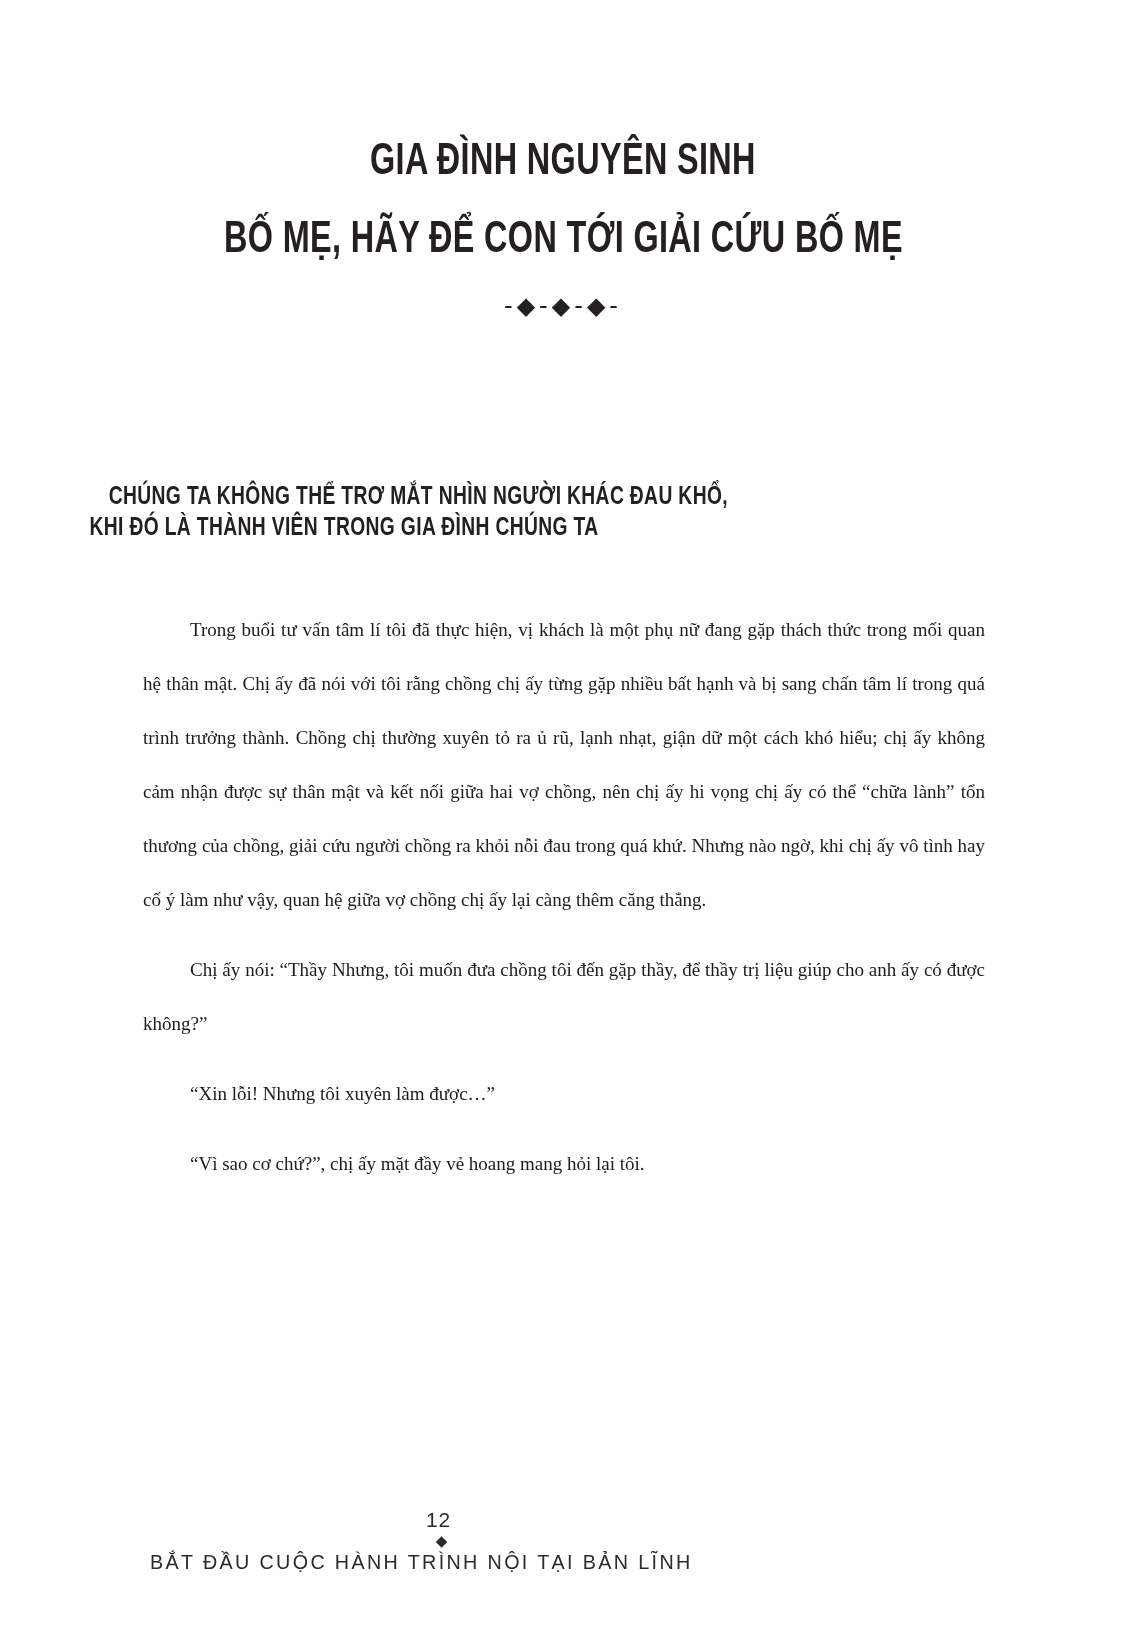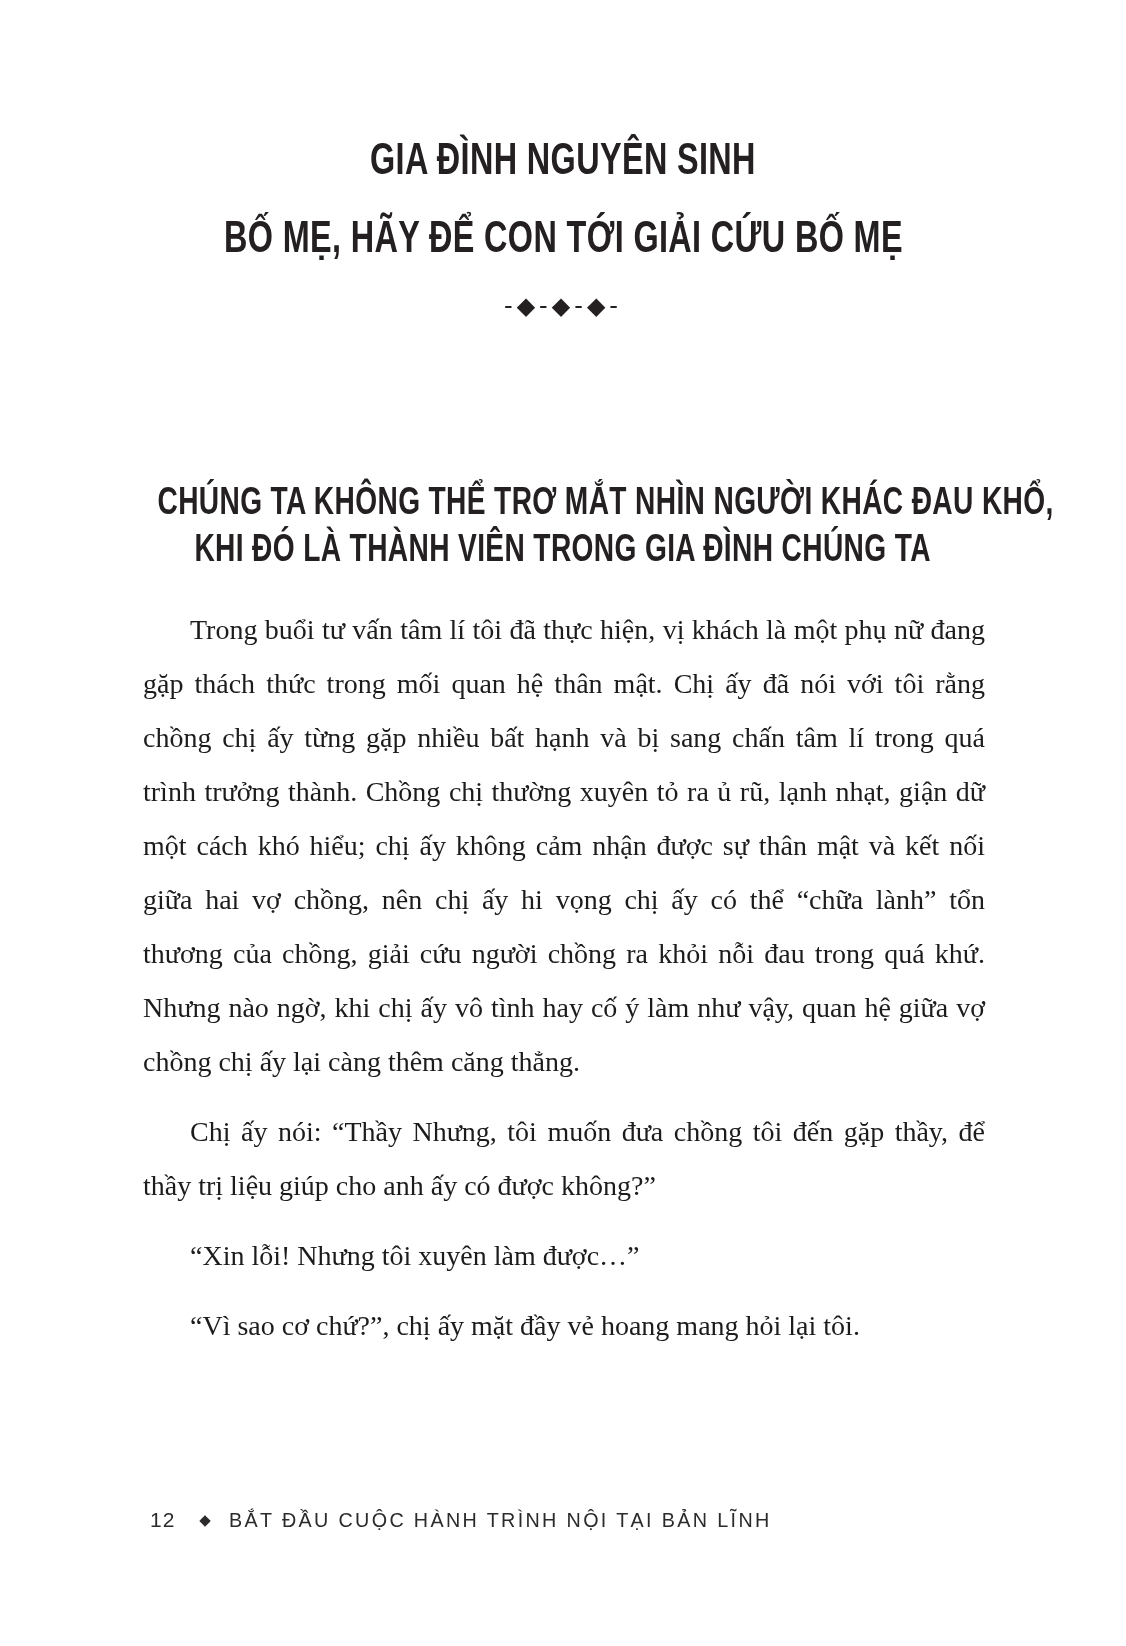--- a/index.html
+++ b/index.html
@@ -46,51 +46,52 @@
     position: absolute; top: 292px; left: 0; right: 0;
     text-align: center;
     font-family: "DejaVu Sans", sans-serif;
     font-size: 24px;
     letter-spacing: 4px;
     color: #242021;
   }
   
   .section-heading-line {
     position: absolute; left: 0; right: 0;
-    text-align: center;
+    text-align: left;
     font-family: "Liberation Sans", sans-serif;
     font-weight: 700;
-    font-size: 38px;
+    font-size: 26px;
     color: #242021;
     line-height: 1;
   }
   .sec-1 { top: 482px; }
-  .sec-2 { top: 529px; }
+  .sec-2 { top: 513px; }
   
   .body-text {
     position: absolute;
     top: 603px; left: 143px; width: 842px;
     font-family: "Liberation Serif", serif;
-    font-size: 28px;
+    font-size: 19px;
     line-height: 54px;
     text-align: justify;
     color: #1d1b1c;
   }
   .body-text p {
     margin: 0 0 16px 0;
     text-indent: 47px;
   }
   
   .page-footer {
     position: absolute;
     top: 1508px; left: 150px;
     display: flex; align-items: center;
     font-family: "Liberation Sans", sans-serif;
     font-size: 21px;
     color: #2c2a2b;
+    flex-direction: column;
   }
   .page-footer .page-num {
     letter-spacing: 1px;
   }
   .page-footer .diamond {
     font-size: 15px;
     margin: 0 18px 0 24px;
   }
   .page-footer .running-title {
     letter-spacing: 2.5px;

